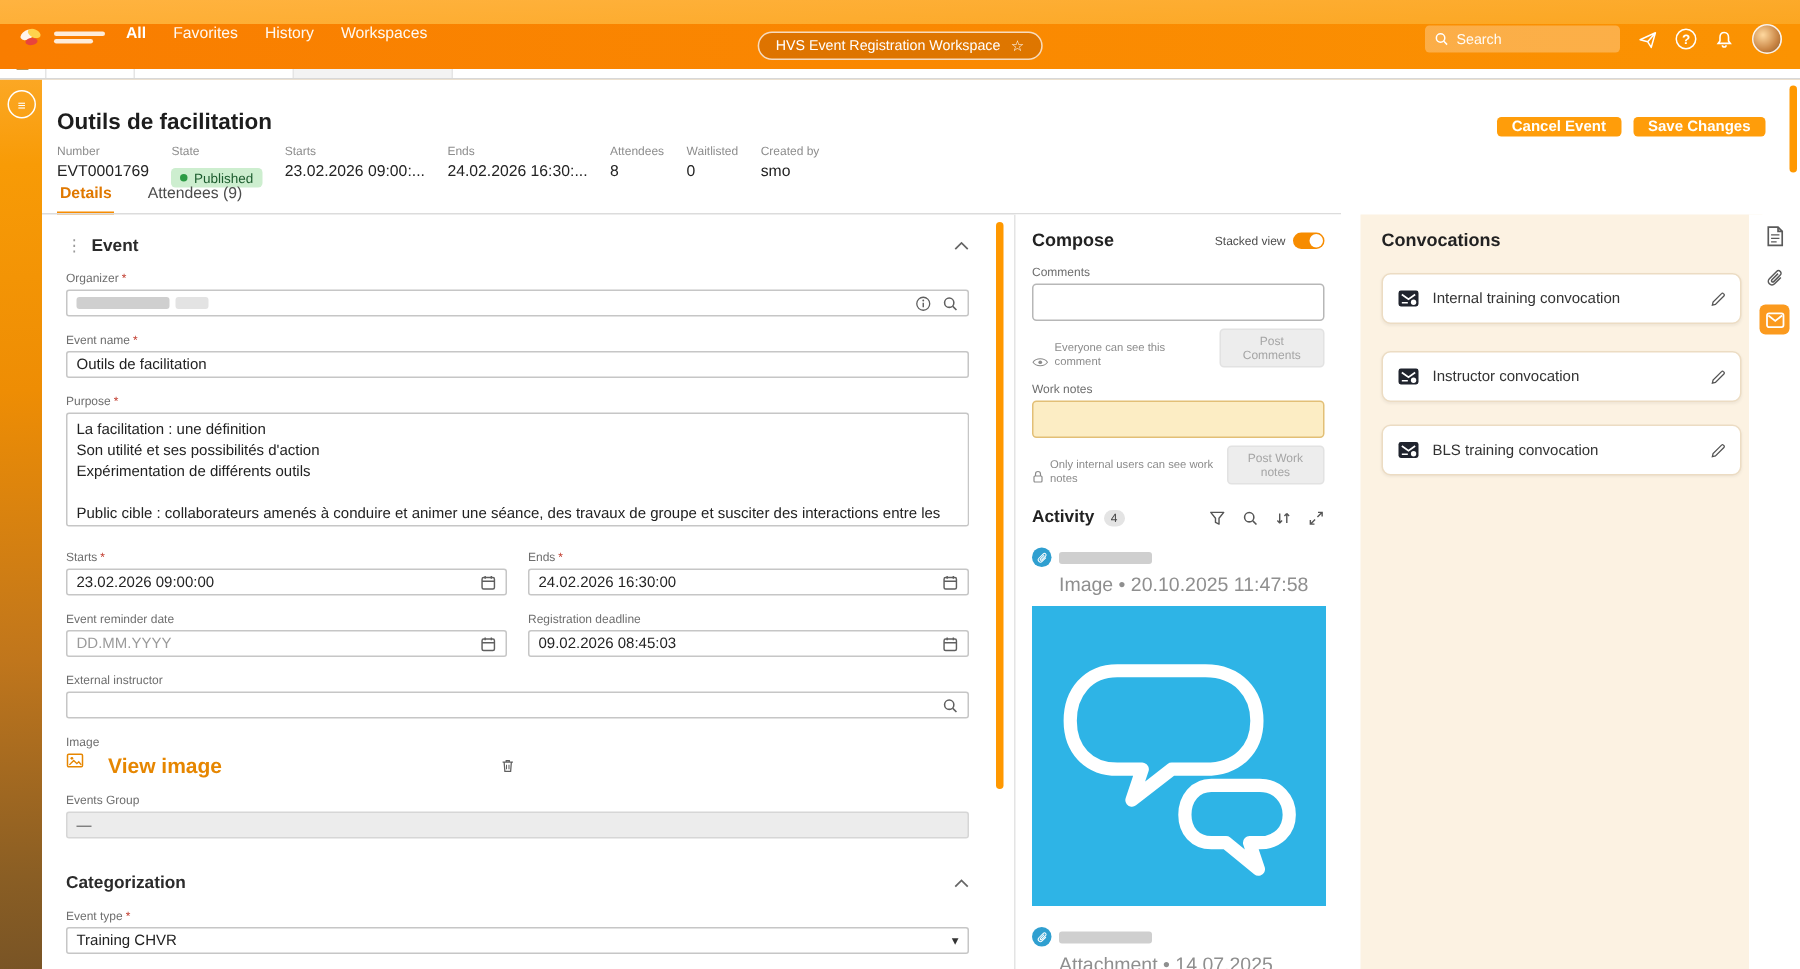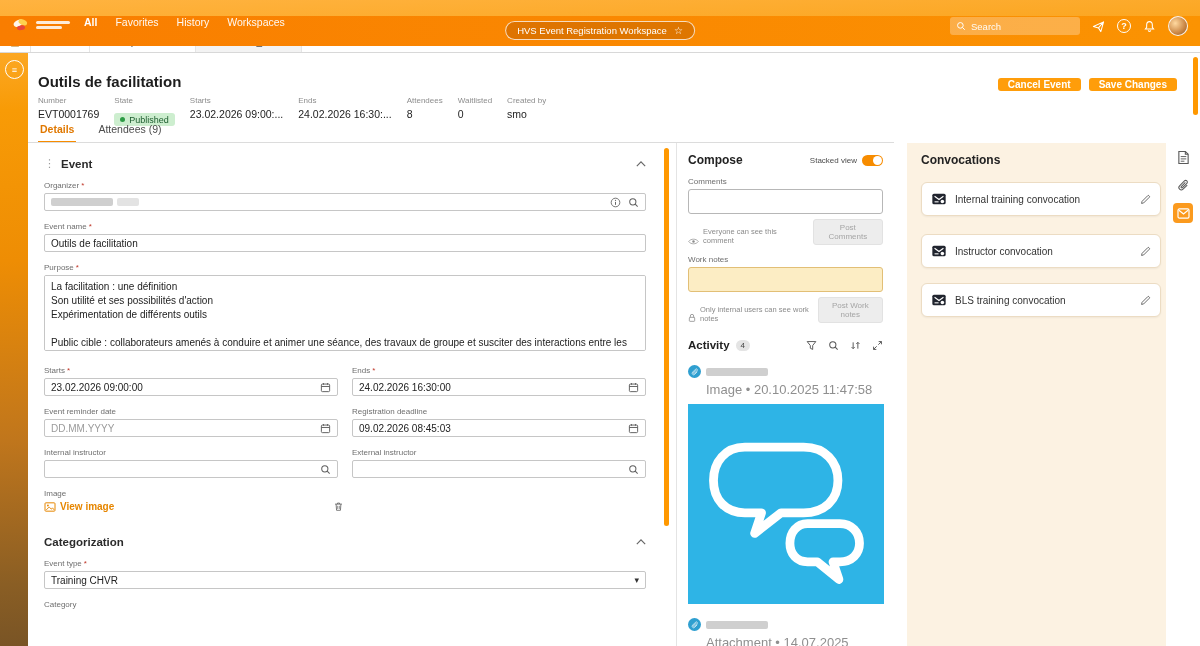--- a/index.html
+++ b/index.html
@@ -70,21 +70,21 @@
 .inp input::placeholder{color:#9b9b9b}
 .inp-icons{margin-left:auto;display:flex;gap:7px;color:#5f5f5f;align-items:center}
 .inp-icons span{display:flex;cursor:pointer}
 .ta{width:100%;height:76px;border:1px solid #c6c6c6;border-radius:2px;padding:4px 6px;font-size:10px;line-height:1.4;color:#222;font-family:inherit;resize:none;outline:none}
 .row2{display:flex;gap:14px}
 .row2 .col{flex:1}
 .inp.readonly{background:#ececec;border-color:#d6d6d6;color:#555}
 .inp.select{cursor:pointer}
 .caret{margin-left:auto;color:#333;font-size:9px}
 .img-row{display:flex;align-items:center;width:300px;margin-top:2px}
-.view-img{display:flex;align-items:flex-end;gap:4px;color:#e68600;font-size:10px;font-weight:bold;cursor:pointer}
+.view-img{display:flex;align-items:flex-start;gap:16px;color:#e68600;font-size:14px;font-weight:bold;cursor:pointer}
 .trash{margin-left:auto;color:#5f5f5f;cursor:pointer;display:flex}
 .redact{display:inline-block;width:62px;height:8px;background:#cfcfcf;border-radius:2px;margin-right:4px}
 .redact.light{width:22px;background:#e3e3e3}
 .form-scrollbar{position:absolute;left:636px;top:5px;width:5px;height:378px;background:#ff9800;border-radius:3px;cursor:grab}
 
 
 .compose-panel{position:absolute;left:648px;top:0;width:218px;height:503px;border-left:1px solid #e4e4e4;padding:10px 11px;overflow:hidden;background:#fff}
 .cmp-head{display:flex;align-items:center}
 .cmp-title{font-size:12px;font-weight:bold;color:#222}
 .stacked{margin-left:auto;display:flex;align-items:center;gap:5px;font-size:8px;color:#4c4c4c}
@@ -387,36 +387,20 @@
                     </svg>
                   </span>
                 </span>
             </div>
           </div>
         </div>
 
         <div class="row2">
           <div class="col fld">
             <div class="fld-label">
-                <span>Internal instructor</span>
-              </div>
-            <div class="inp">
-                <input style="">
-              <span class="inp-icons">
-                  <span>
-                    <svg viewBox="0 0 16 16" width="11" height="11">
-                      <circle cx="7" cy="7" r="4.5" fill="none" stroke="currentColor" stroke-width="1.5"></circle>
-                      <line x1="10.5" y1="10.5" x2="14" y2="14" stroke="currentColor" stroke-width="1.5"></line>
-                    </svg>
-                  </span>
-                </span>
-            </div>
-          </div>
-          <div class="col fld">
-            <div class="fld-label">
                 <span>External instructor</span>
               </div>
             <div class="inp">
                 <input style="">
               <span class="inp-icons">
                   <span>
                     <svg viewBox="0 0 16 16" width="11" height="11">
                       <circle cx="7" cy="7" r="4.5" fill="none" stroke="currentColor" stroke-width="1.5"></circle>
                       <line x1="10.5" y1="10.5" x2="14" y2="14" stroke="currentColor" stroke-width="1.5"></line>
                     </svg>
@@ -444,20 +428,28 @@
             <span class="trash">
               <svg viewBox="0 0 16 16" width="11" height="11">
                   <path d="M3 4.5 H13 M6.5 4.5 V3 H9.5 V4.5 M4.5 4.5 L5.2 13.5 H10.8 L11.5 4.5" fill="none" stroke="currentColor" stroke-width="1.2"></path>
                   <line x1="6.8" y1="7" x2="6.8" y2="11.5" stroke="currentColor" stroke-width="1"></line>
                   <line x1="9.2" y1="7" x2="9.2" y2="11.5" stroke="currentColor" stroke-width="1"></line>
                 </svg>
             </span>
           </div>
         </div>
 
+        <div class="fld">
+          <div class="fld-label">
+              <span>Events Group</span>
+            </div>
+          <div class="inp readonly">
+              <span>—</span>
+            </div>
+        </div>
 
         <div class="section-head cat">
           <span class="sec-title">Categorization</span>
           <span class="sec-caret">
             <svg viewBox="0 0 12 7" width="10" height="6">
                 <path d="M1 6 L6 1 L11 6" fill="none" stroke="currentColor" stroke-width="1.4"></path>
               </svg>
           </span>
         </div>
 

